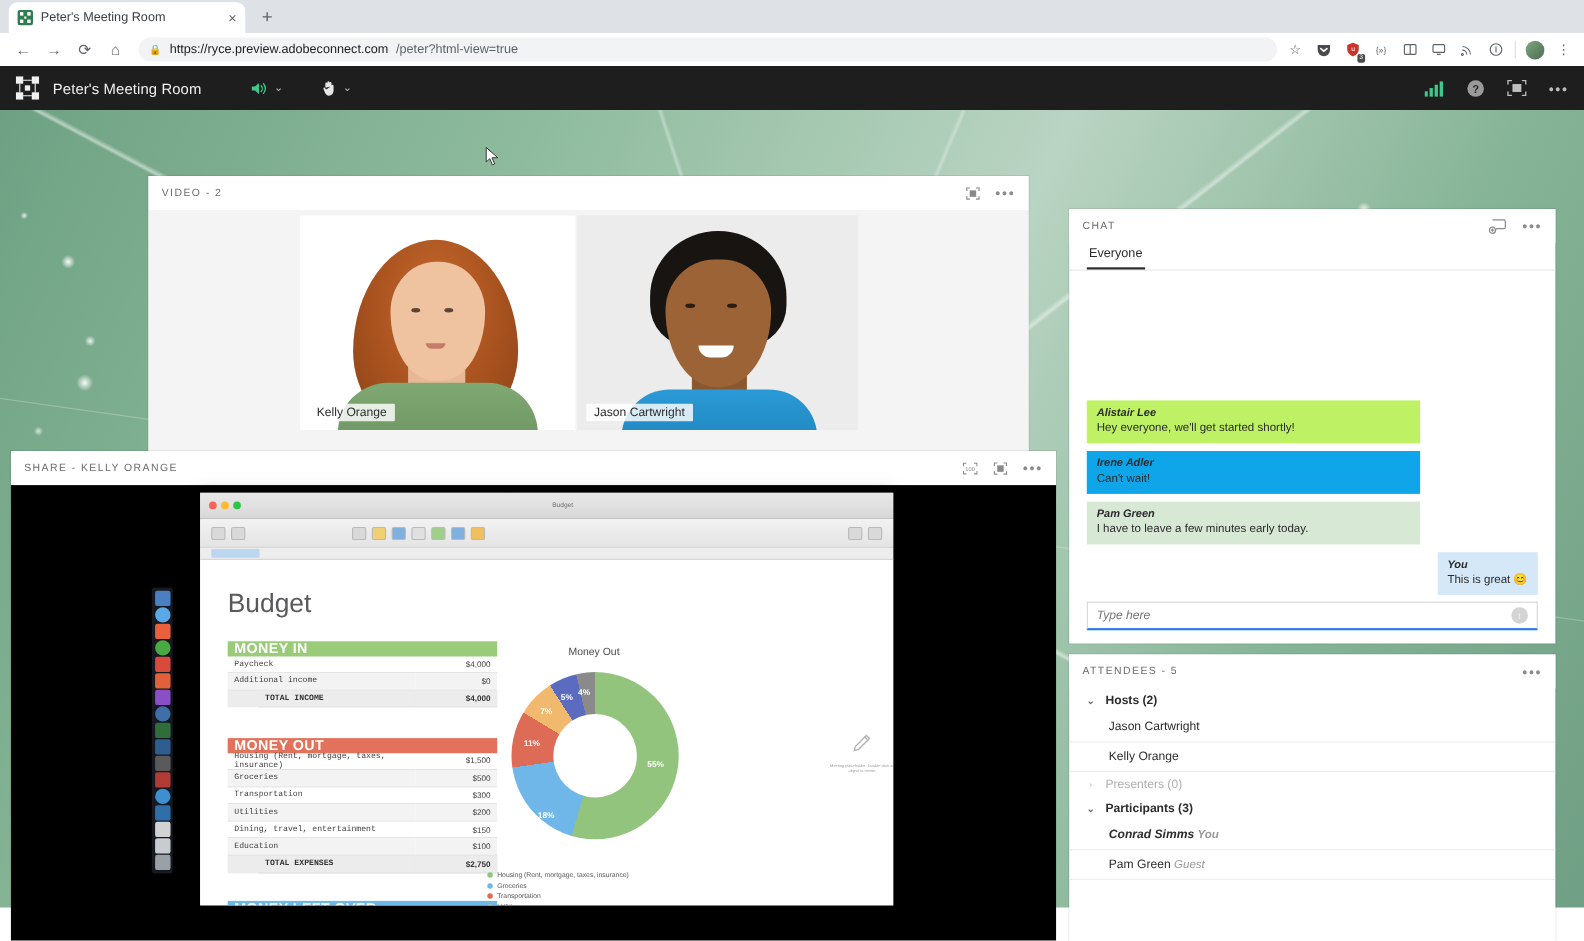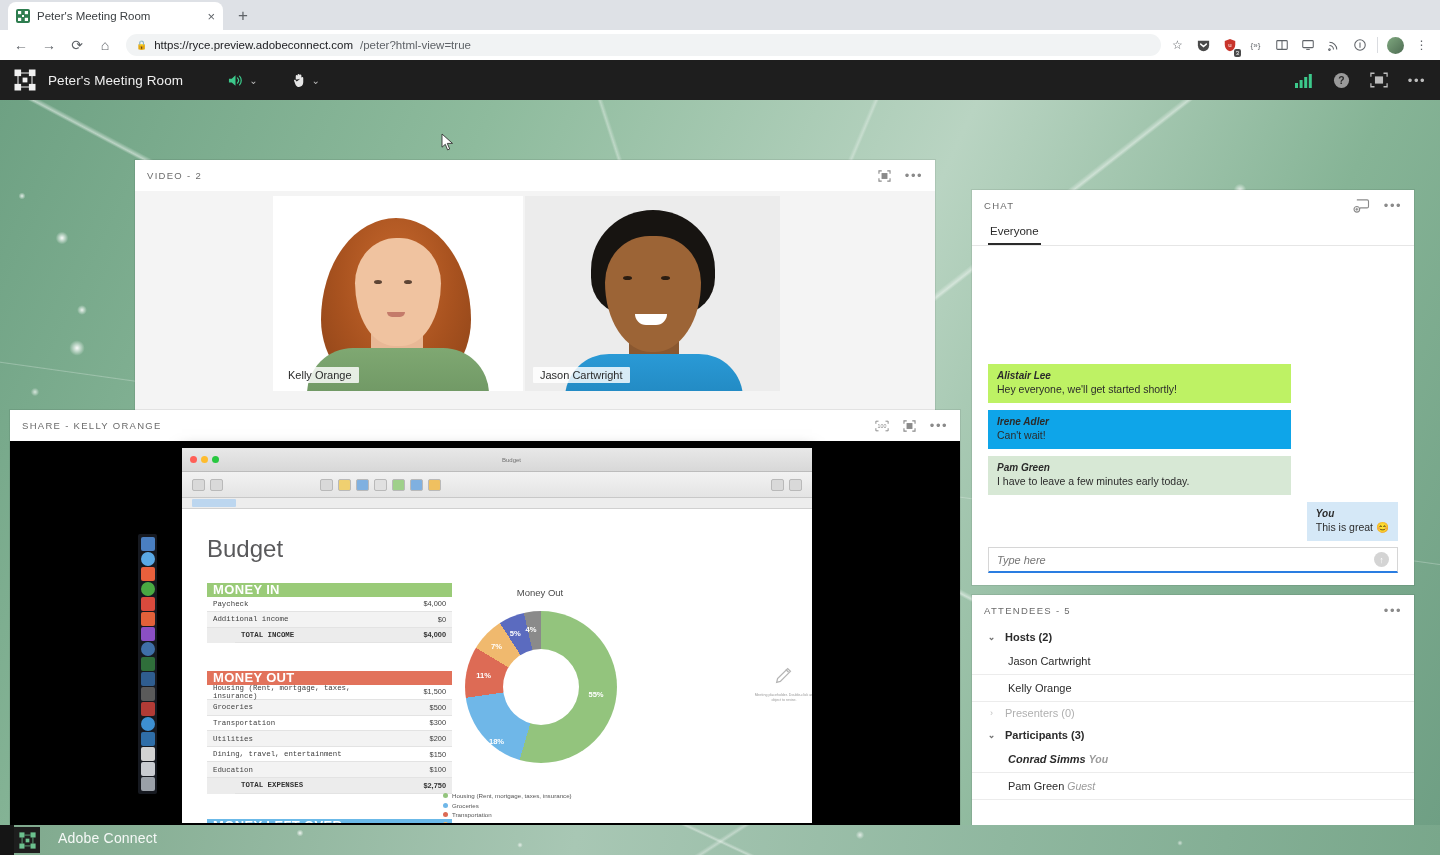--- a/index.html
+++ b/index.html
@@ -682,38 +682,19 @@
           <div class="att-group">
             <span class="caret">⌄</span>
             <span>Participants (3)</span>
           </div>
           <div class="att-row you"><span>Conrad Simms</span><span class="role">You</span></div>
           <div class="att-row"><span>Pam Green</span><span class="role">Guest</span></div>
         </div>
     </div>
   </div>
 
-  <div class="ac-taskbar">
-    <div class="tb-bg"></div>
-    <div class="tb-leftcap"></div>
-    <div class="tb-logo">
-      <svg width="17" height="17" viewBox="0 0 22 22">
-          <g fill="#6cc28f">
-        <rect x="0.5" y="0.5" width="6.6" height="6.6"></rect>
-            <rect x="14.9" y="0.5" width="6.6" height="6.6"></rect>
-        <rect x="0.5" y="14.9" width="6.6" height="6.6"></rect>
-            <rect x="14.9" y="14.9" width="6.6" height="6.6"></rect>
-        <rect x="8.6" y="8.6" width="4.8" height="4.8"></rect>
-          </g>
-        <g stroke="#6cc28f" stroke-width="1">
-            <path d="M7 4h8M4 7v8M18 7v8M7 18h8"></path>
-          </g>
-        </svg>
-    </div>
-    <div class="tb-label">Adobe Connect</div>
-  </div>
 
   <div class="cursor-arrow">
     <svg width="13" height="18" viewBox="0 0 13 18">
       <path d="M1 1l10.5 9.4H6.3l2.4 5.6-2.1.9L4.3 11.3 1 14.2z" fill="#fff" stroke="#333" stroke-width=".9"></path>
       </svg>
   </div>
 </div>
 
 </body></html>

